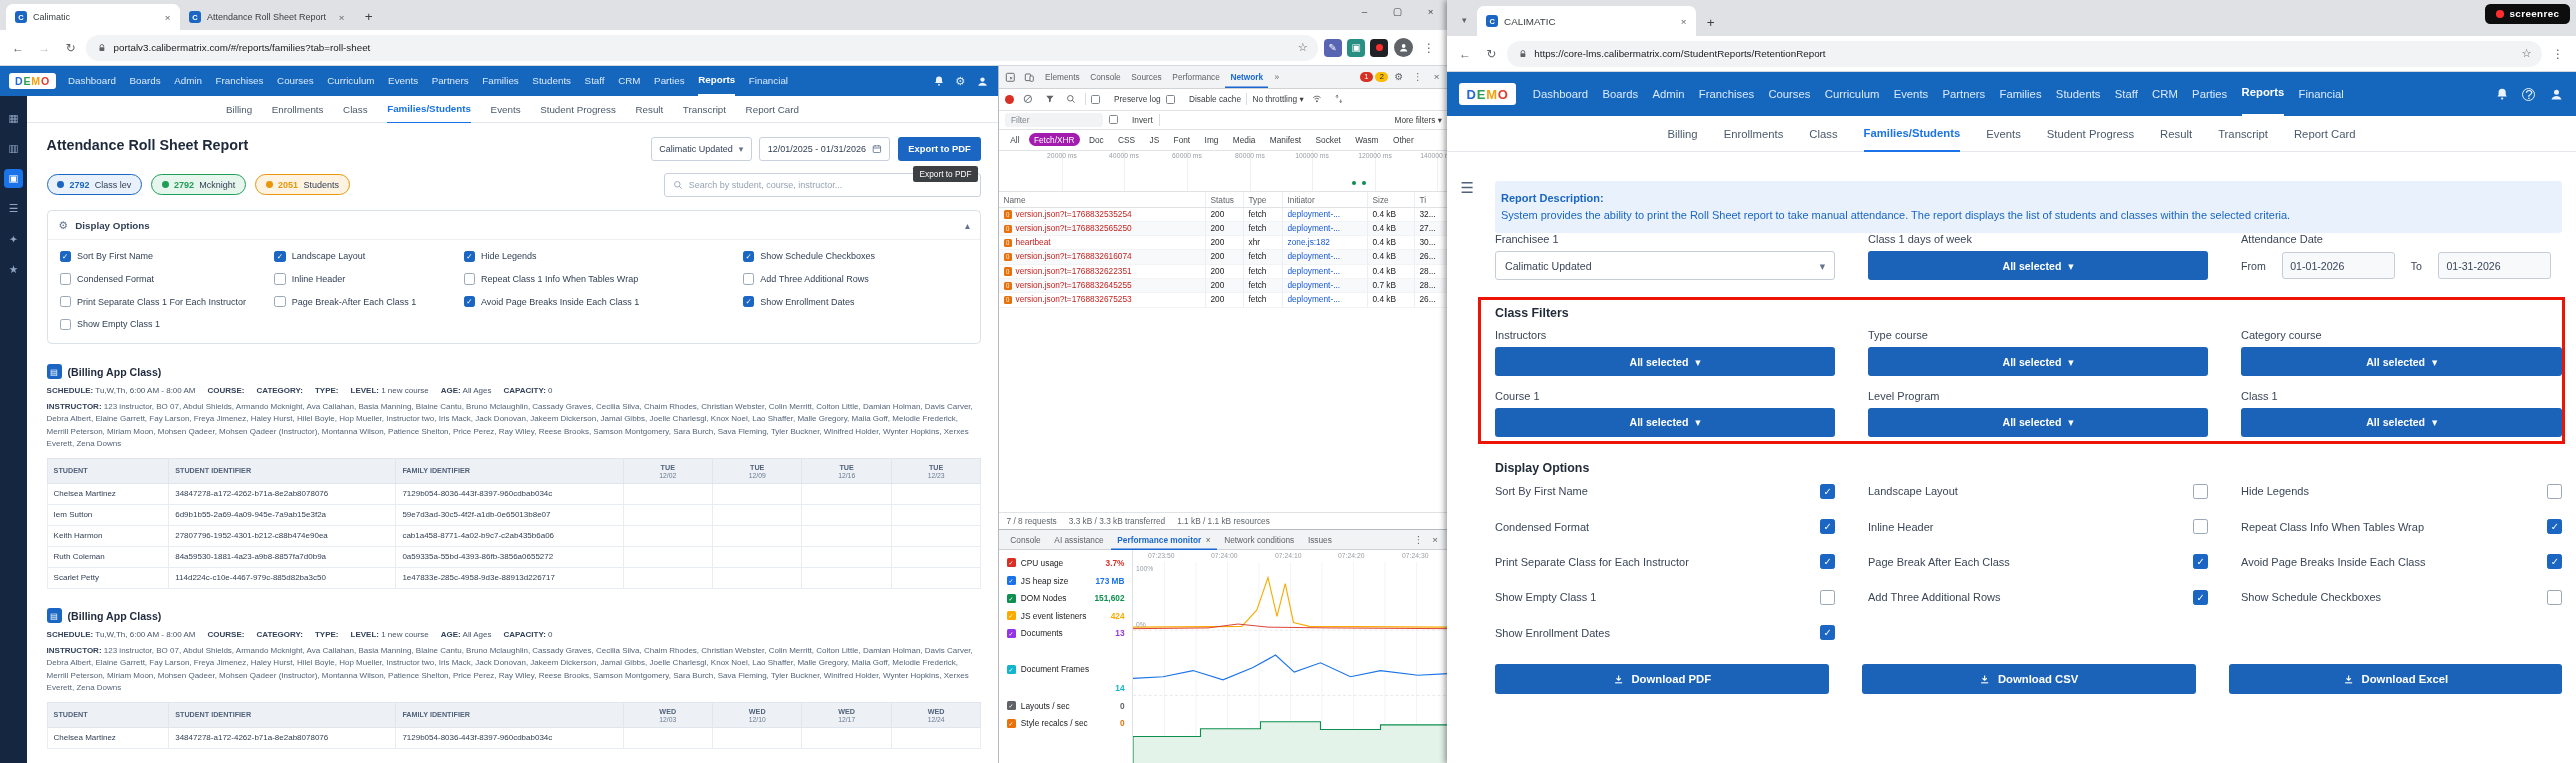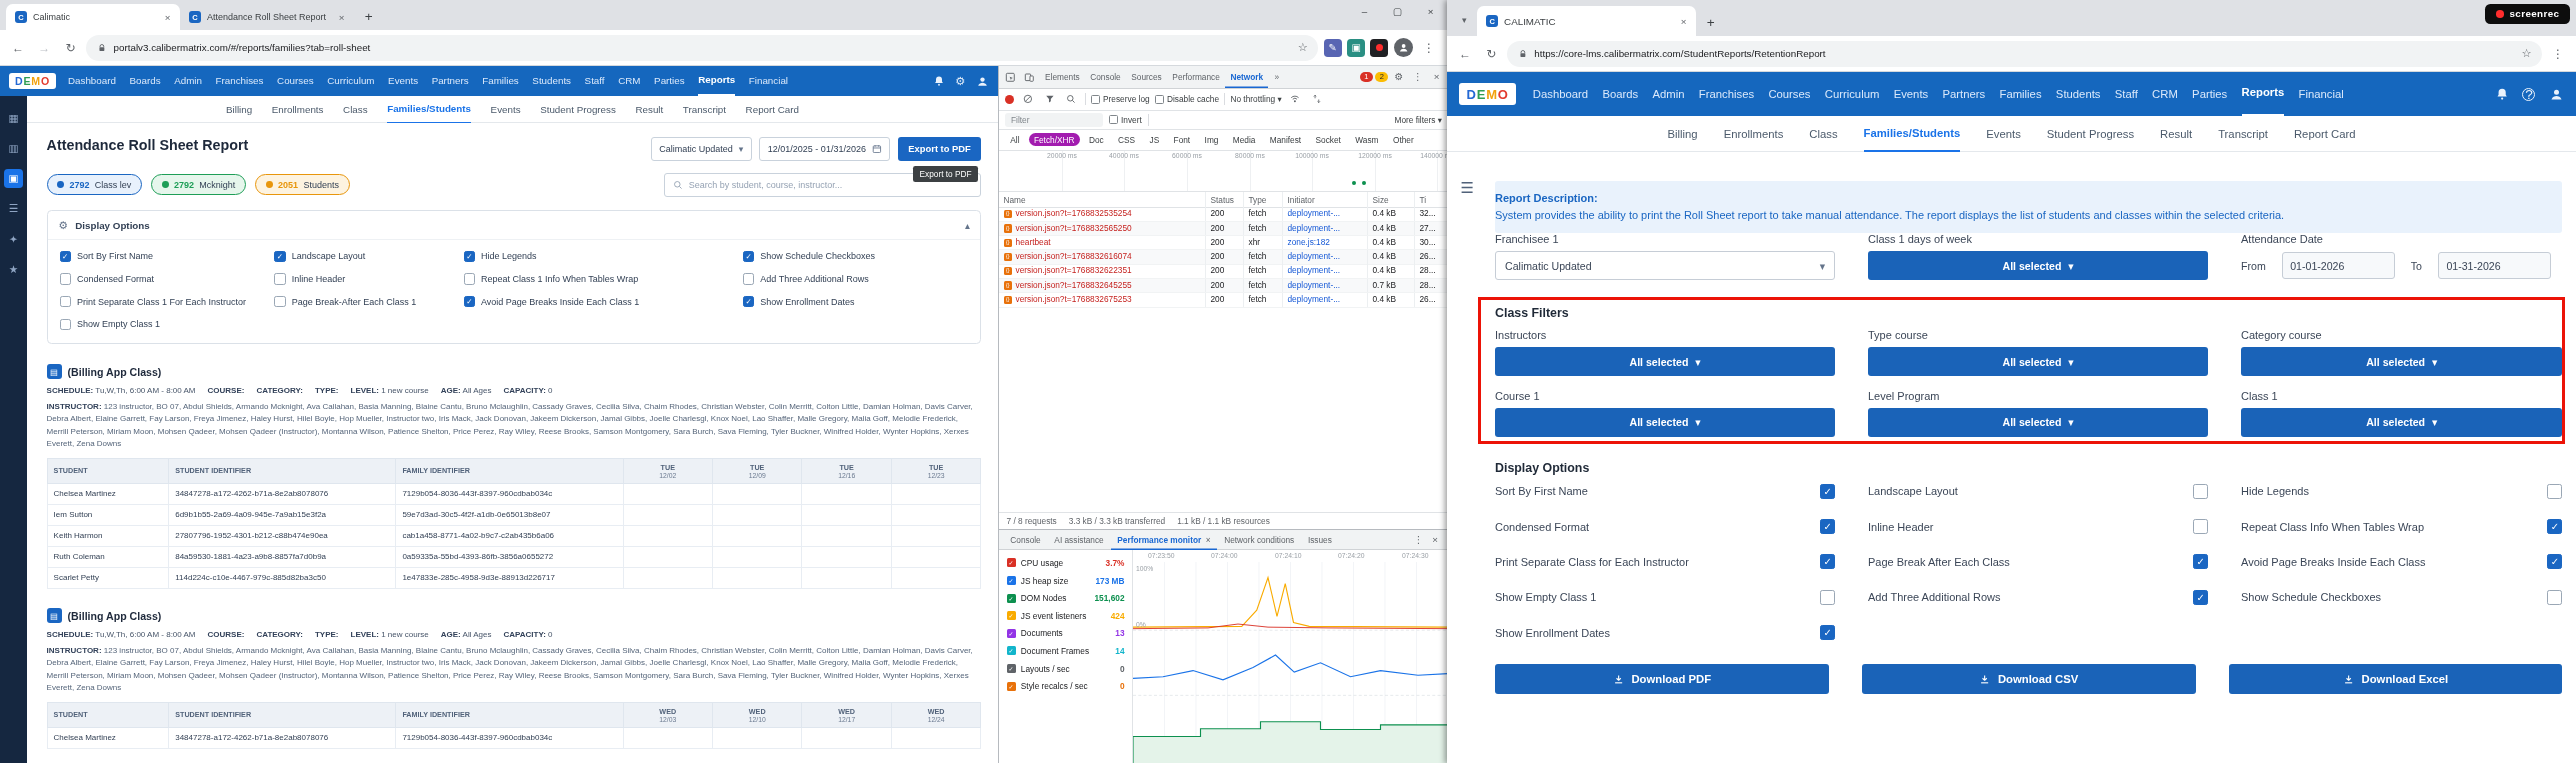--- a/index.html
+++ b/index.html
@@ -89,37 +89,37 @@
   .dt-ticon{width:16.6px;height:16.6px;display:flex;align-items:center;justify-content:center;color:#5f6368;font-size:9.8px}
   .dt-tabs{display:flex;height:22.6px}
   .dt-tab{padding:0 5.3px;height:22.6px;line-height:22.6px;color:#5f6368;white-space:nowrap}
   .dt-tab.active{color:#1967d2;box-shadow:inset 0 -1.5px 0 #1967d2;font-weight:bold}
   .dt-more{color:#5f6368;padding:0 3.8px}
   .badge-err{background:#d93025;color:#fff;border-radius:6px;padding:0.8px 4.5px;font-size:7.5px;margin-left:auto}
   .badge-warn{background:#fbbc04;color:#202124;border-radius:6px;padding:0.8px 4.5px;font-size:7.5px}
   .dt-netbar{height:22px;border-bottom:0.8px solid #e0e3e6;display:flex;align-items:center;gap:5.3px;padding:0 6px}
   .record-dot{width:9px;height:9px;min-width:9px;border-radius:50%;background:#d93025}
   .vsep{width:0.8px;height:12px;background:#dadce0}
-  .dt-check{display:flex;align-items:center;gap:3px;color:#3c4043;white-space:nowrap}
+  .dt-check{display:flex;align-items:center;gap:14px;color:#3c4043;white-space:nowrap}
   .dt-check .box{width:9px;height:9px;border:0.8px solid #80868b;border-radius:1.5px;background:#fff}
   .dt-throttle{color:#3c4043;white-space:nowrap}
   .dt-filterrow{height:19.6px;border-bottom:0.8px solid #e0e3e6;display:flex;align-items:center;gap:6px;padding:0 6px}
   .filter-input{background:#f1f3f4;border-radius:3px;height:13.6px;display:flex;align-items:center;padding:0 6px;color:#80868b;width:98px}
   .dt-mf{margin-left:auto;color:#3c4043}
   .dt-chiprow{height:20.4px;display:flex;align-items:center;gap:3.8px;padding:0 6px;border-bottom:0.8px solid #e0e3e6}
   .dt-chip{padding:1.5px 5.3px;border-radius:6.8px;color:#3c4043;white-space:nowrap}
   .dt-chip.active{background:#a21caf;color:#fff}
   .dt-timeline{height:41px;border-bottom:0.8px solid #e0e3e6;position:relative;overflow:hidden}
   .tl-line{position:absolute;top:0;bottom:0;width:0.8px;background:#eef0f2}
   .tl-label{position:absolute;top:1.5px;font-size:6.8px;color:#9aa0a6;transform:translateX(-50%);white-space:nowrap}
   .tl-mark{position:absolute;bottom:6px;width:3.8px;height:3.8px;border-radius:50%;background:#0d904f}
   .dt-thead{height:16px;display:flex;border-bottom:0.8px solid #e0e3e6;color:#5f6368}
   .dt-col{padding:0 4.5px;line-height:16px;border-right:0.8px solid #eceff1;overflow:hidden;white-space:nowrap}
   .c-name{flex:1;min-width:0}.c-status{width:38px}.c-type{width:39px}.c-init{width:85px}.c-size{width:47px}.c-time{width:33px;border-right:none}
-  .dt-row{height:14.3px;display:flex;border-bottom:0.8px solid #f1f3f4;align-items:flex-end}
+  .dt-row{height:14.3px;display:flex;border-bottom:0.8px solid #f1f3f4;align-items:flex-start}
   .dt-row:nth-child(even){background:#f8f9fa}
   .dt-row .dt-col{line-height:13.6px;font-size:8.3px}
   .req-name{color:#c5221f;display:flex;gap:3.8px;align-items:center}
   .req-icon{width:8.3px;height:8.3px;min-width:8.3px;border-radius:1.5px;background:#e8710a;color:#fff;font-size:5.3px;display:flex;align-items:center;justify-content:center}
   .initiator{color:#1558d6}
   .dt-fill{flex:1}
   .dt-summary{height:16.6px;border-top:0.8px solid #e0e3e6;display:flex;gap:12px;align-items:center;padding:0 7.5px;color:#5f6368}
   .drawer{height:235px;border-top:0.8px solid #b6babf;display:flex;flex-direction:column}
   .drawer-tabs{height:20.4px;background:#f1f3f4;border-bottom:0.8px solid #d0d3d6;display:flex;align-items:center;padding:0 4.5px}
   .dtabs{display:flex;flex:1;height:20.4px}
@@ -141,21 +141,21 @@
   .win-right .nav-items{gap:14.3px}
   .win-right .nav-item{font-size:11.3px;height:44px;line-height:44px}
   .win-right .nav-item.active{line-height:41px}
   .win-right .nav-icons{gap:13.6px}
   .win-right .nbicon{font-size:13.6px}
   .rw-subnav{height:36px;border-bottom:0.8px solid #e4e8ec;display:flex;align-items:center;justify-content:center;gap:26px;background:#fff}
   .win-right .subnav-item{font-size:11.3px;height:36px;line-height:36px}
   .win-right .subnav-item.active{line-height:34px;border-bottom:2.3px solid #1a73e8}
   .rw-content{position:relative;height:611px;overflow:hidden;padding:29px 13.6px 0 48px}
   .hamburger{position:absolute;left:13.6px;top:27px;color:#51627a;font-size:15px}
-  .desc-box{background:#e9f2fc;border-radius:3px;padding:9px 0;color:#1a66c2;font-size:11px;line-height:1.55}
+  .desc-box{background:#e9f2fc;border-radius:3px;padding:9px 6px;color:#1a66c2;font-size:11px;line-height:1.55}
   .desc-title{font-weight:bold}
   .sec-title{font-size:12.4px;font-weight:bold;color:#1f2937;margin:24px 0 9px}
   .filters-grid,.cf-grid{display:grid;grid-template-columns:340px 340px 1fr;column-gap:33px;row-gap:13.6px}
   .f-label{font-size:11px;color:#3b4657;margin-bottom:6px}
   .f-select{height:29px;border:0.8px solid #c6cdd6;border-radius:3px;background:#fff;display:flex;align-items:center;padding:0 9px;font-size:10.6px;color:#3b4657}
   .f-select .caret{margin-left:auto}
   .btn-allselected{height:29px;background:#1a63b8;border-radius:3px;color:#fff;font-size:10.6px;font-weight:bold;display:flex;align-items:center;justify-content:center;gap:6.8px}
   .date-row{display:flex;align-items:center;gap:16px;font-size:10.6px;color:#3b4657;height:29px}
   .date-input{height:27px;width:113px;border:0.8px solid #c6cdd6;border-radius:3px;background:#f7f9fb;display:flex;align-items:center;padding:0 7.5px;font-size:10.6px;color:#3b4657}
   .cf-section{position:relative;margin-top:26px}
@@ -777,21 +777,21 @@
                 <span class="pm-val" style="color: rgb(249, 171, 0);">424</span>
               </div>
               <div class="pm-item">
                 <span class="pm-box" style="background: rgb(147, 52, 230);">✓</span>
                 <span>Documents</span>
                 <span class="pm-val" style="color: rgb(147, 52, 230);">13</span>
               </div>
               <div class="pm-item">
                 <span class="pm-box" style="background: rgb(18, 181, 203);">✓</span>
                 <span>Document Frames</span>
-                <span class="pm-val" style="color: rgb(18, 181, 203);">14</span>
+                <span class="pm-val" style="color: rgb(18, 181, 203); margin-top: 37px;">14</span>
               </div>
               <div class="pm-item">
                 <span class="pm-box" style="background: rgb(95, 99, 104);">✓</span>
                 <span>Layouts / sec</span>
                 <span class="pm-val" style="color: rgb(95, 99, 104);">0</span>
               </div>
               <div class="pm-item">
                 <span class="pm-box" style="background: rgb(232, 113, 10);">✓</span>
                 <span>Style recalcs / sec</span>
                 <span class="pm-val" style="color: rgb(232, 113, 10);">0</span>

